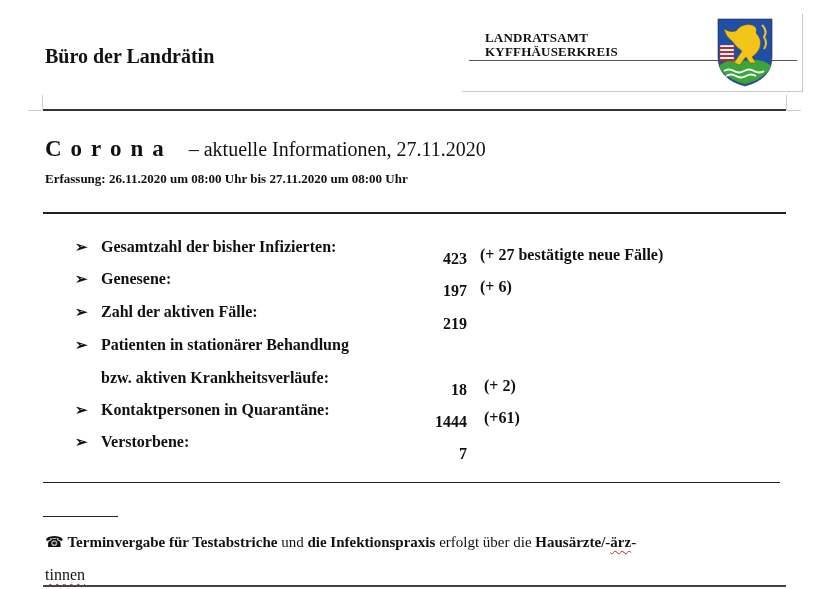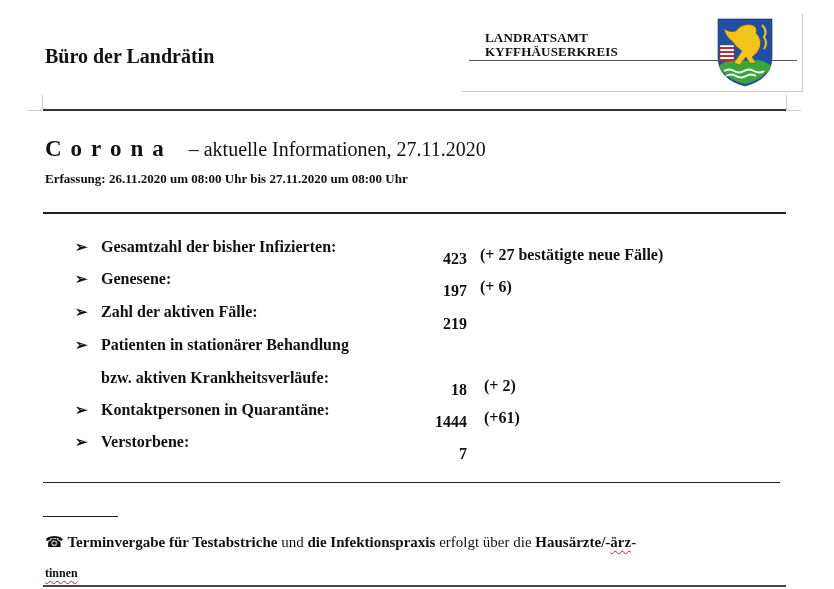--- a/index.html
+++ b/index.html
@@ -24,21 +24,21 @@
   .rule2 { left:43px; top:212px; width:743px; height:2px; background:#222; }
   .stat-row { left:75px; height:24px; font-size:16px; font-weight:bold; white-space:nowrap; }
   .arrow { position:absolute; left:0; top:0; font-size:15px; }
   .label { position:absolute; left:26px; top:0; }
   .value { position:absolute; left:340px; width:52px; text-align:right; top:12px; }
   .delta { position:absolute; left:405px; top:8px; }
   .rule3 { left:43px; top:482px; width:737px; height:1px; background:#222; }
   .rule4 { left:43px; top:516px; width:75px; height:1px; background:#222; }
   .notice { left:45px; top:533px; font-size:15px; white-space:nowrap; }
   .notice b { font-weight:bold; }
-  .notice2 { left:45px; top:566px; font-size:12px; font-weight:bold; }
+  .notice2 { left:45px; top:566px; font-size:16px; font-weight:normal; }
   .wavy { text-decoration: underline wavy #cc2222; text-decoration-thickness:1px; text-underline-offset:3px; }
   .rule5 { left:43px; top:585px; width:743px; height:2px; background:#444; }
 </style>
 </head>
 <body>
 
 <div class="abs office">Büro der Landrätin</div>
 <div class="abs agency">
   <div>LANDRATSAMT</div>
   <div>KYFFHÄUSERKREIS</div>

